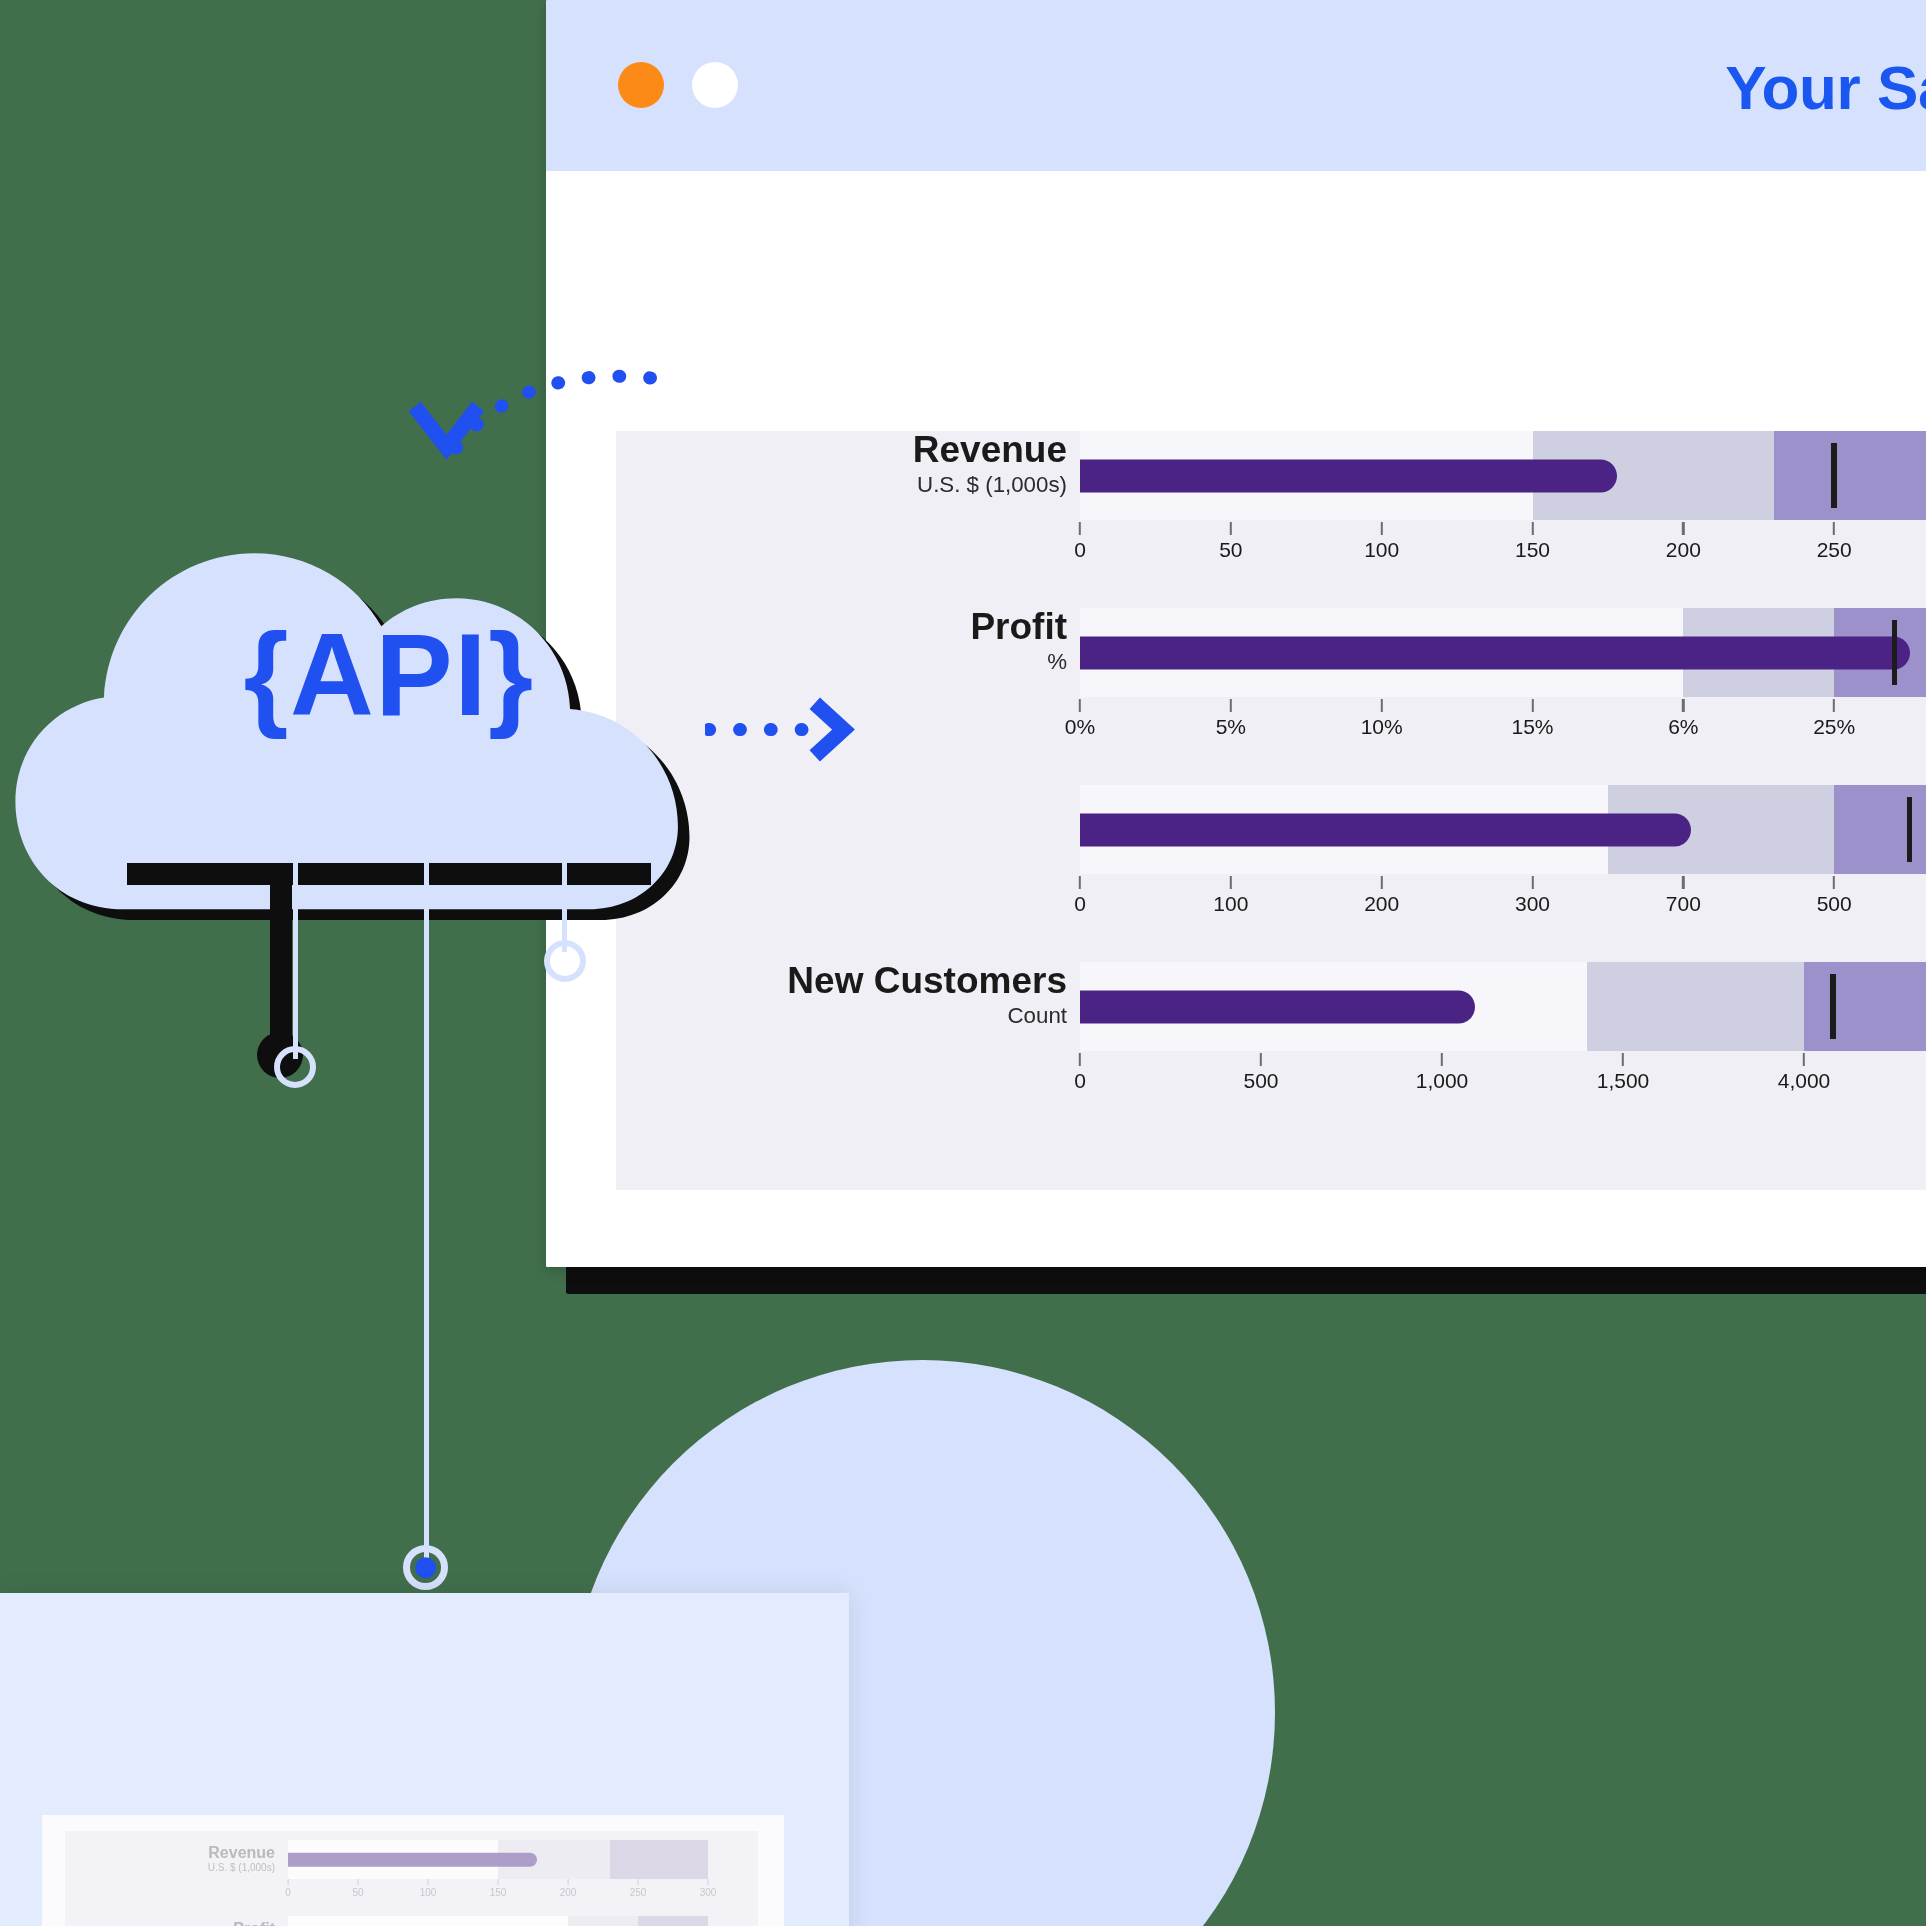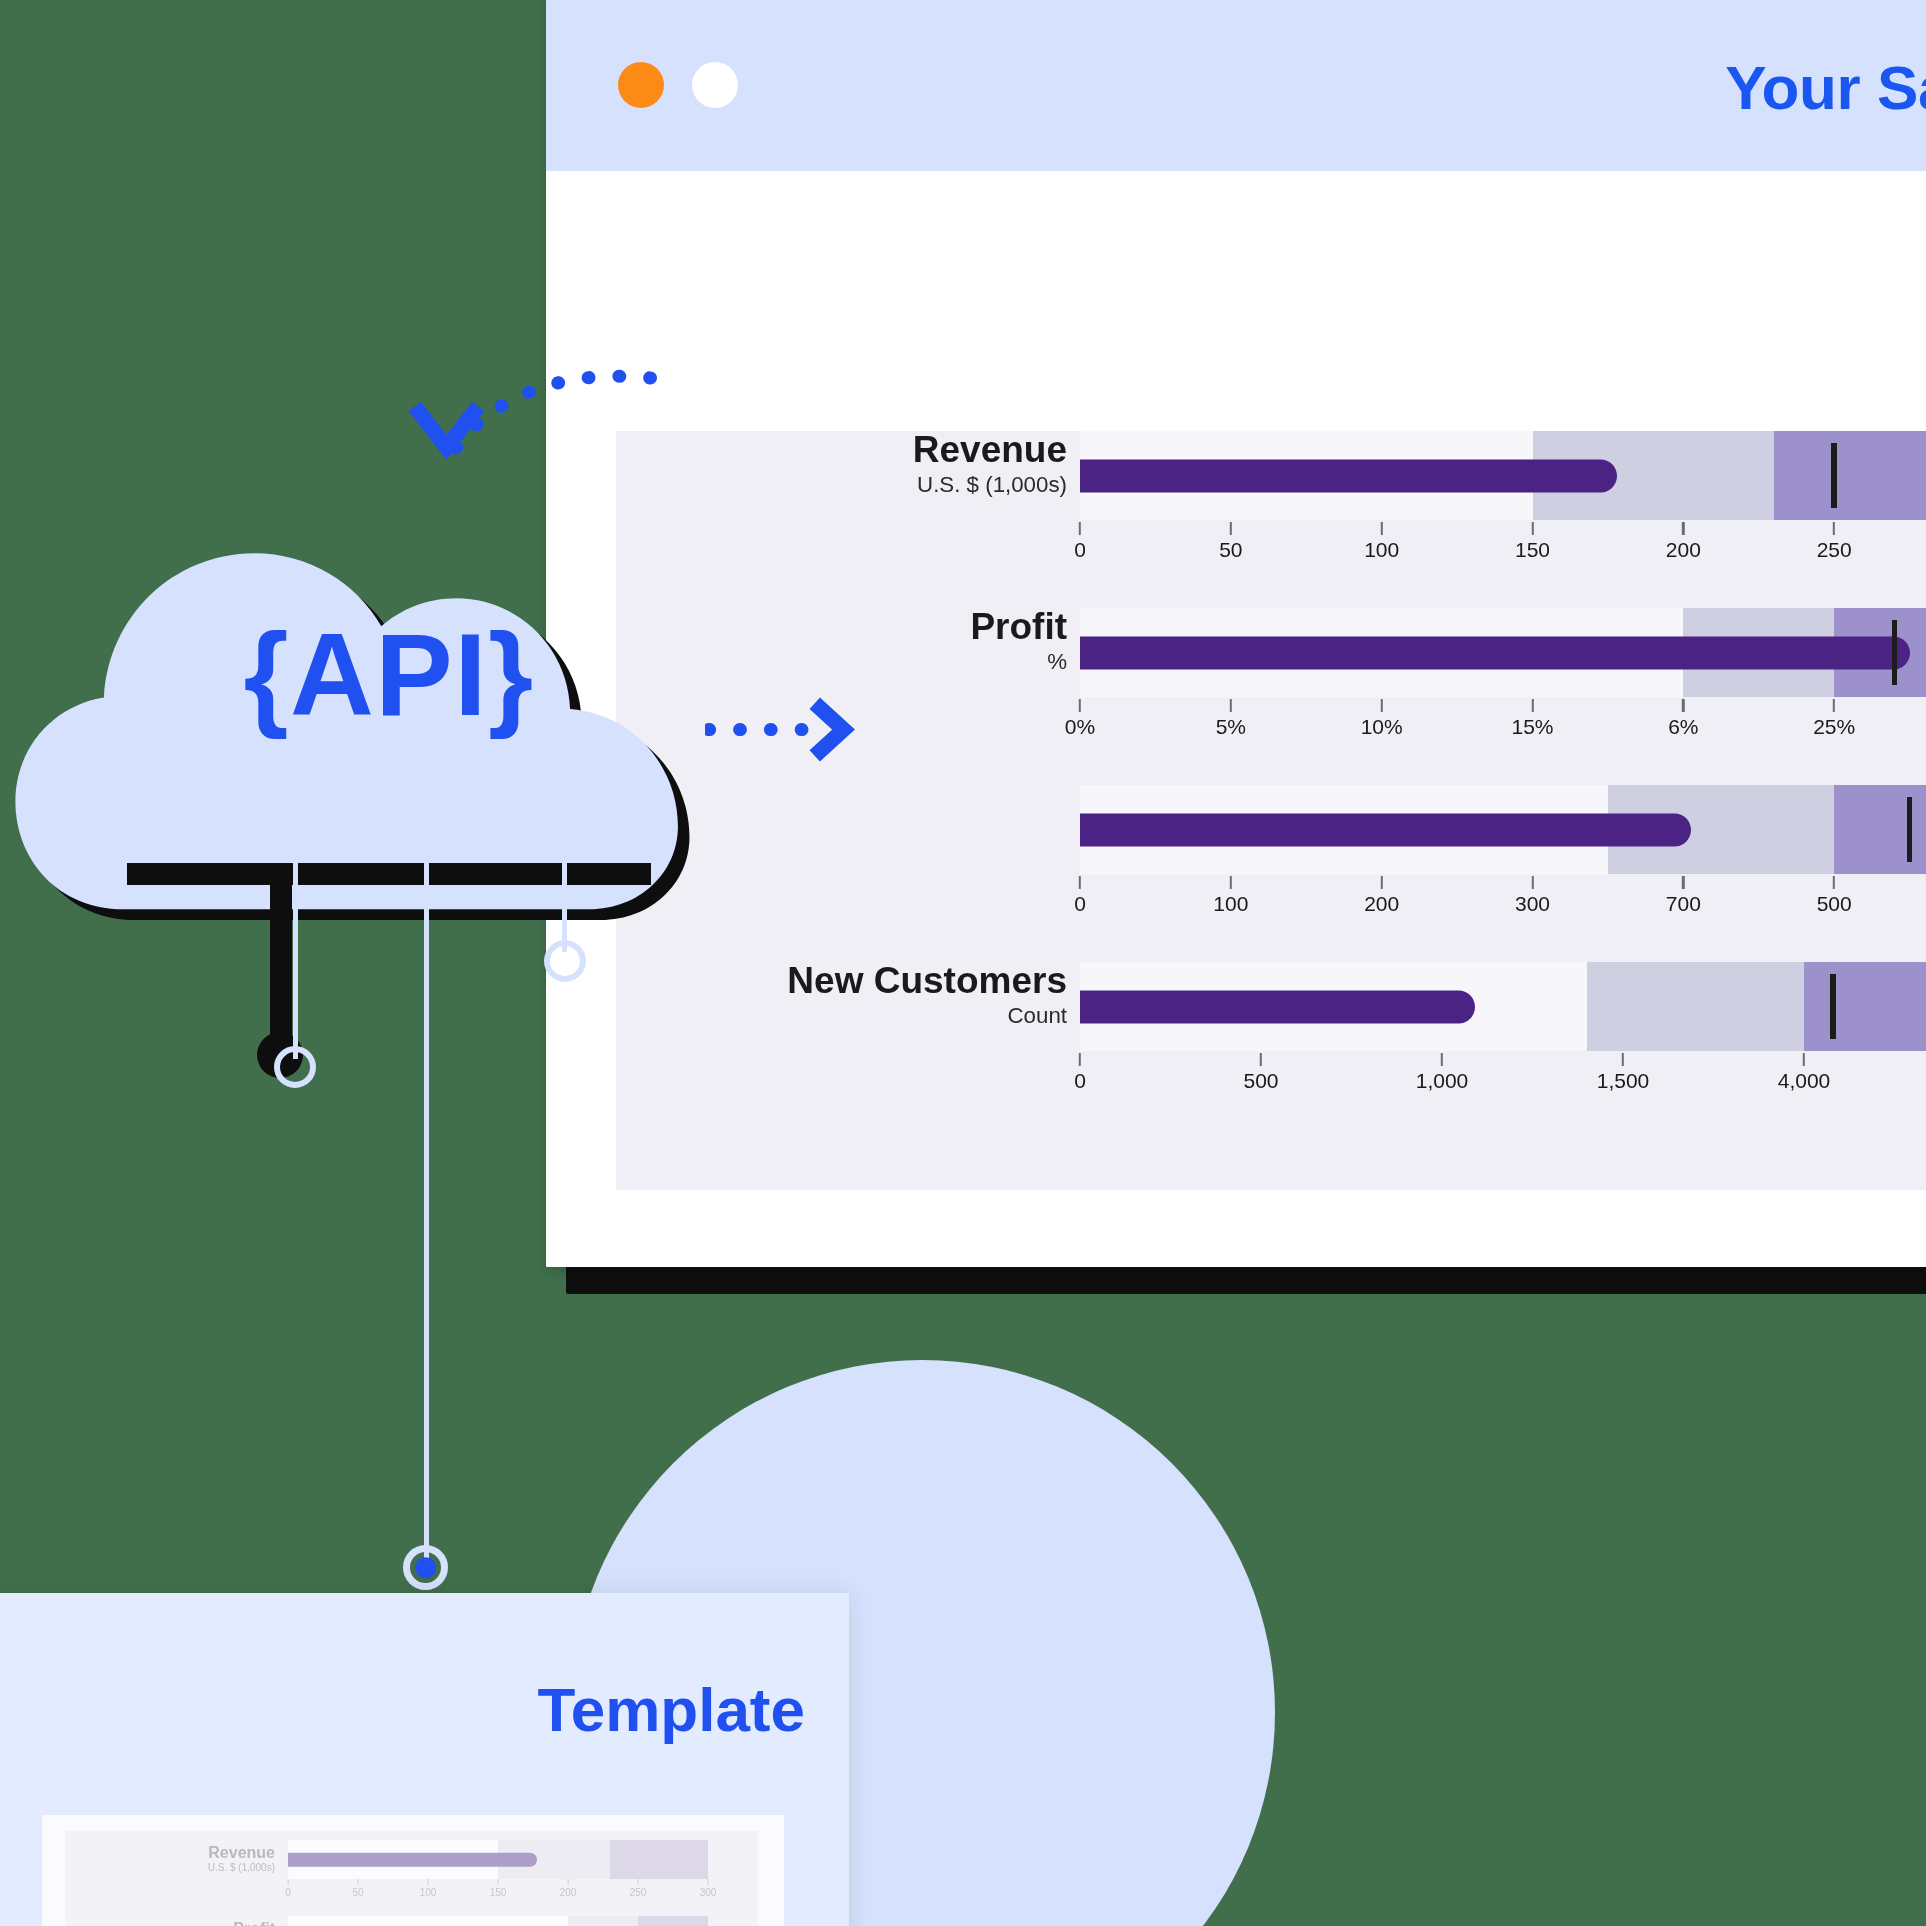--- a/index.html
+++ b/index.html
@@ -316,21 +316,20 @@
 
 <div class="abs conn-line" style="left:562px;top:863px;height:89px;"></div>
 <div class="abs ring" style="left:544px;top:940px;"></div>
 
 <svg class="abs dotted-arrow" style="left:705px;top:693px;" width="177" height="77" viewBox="0 0 460 200">
   <path d="M 10 95 L 300 95" fill="none" stroke="#2050F0" stroke-width="34" stroke-linecap="round" stroke-dasharray="2 78"></path>
   <path d="M 300 40 L 360 95 L 300 150" fill="none" stroke="#2050F0" stroke-width="40" stroke-linecap="square"></path>
 </svg>
 
 <div class="abs" id="template-card">
-  <div id="template-title">Template</div>
   <div id="template-inner">
     <div id="template-chart">
         <div class="t-row">
           <div class="t-labels">
             <div class="t-title">Revenue</div>
             <div class="t-units">U.S. $ (1,000s)</div>
           </div>
           <div class="t-wrap">
             <div class="t-track">
               <div class="t-band t-b1" style="left: 0%; width: 50%;"></div>

